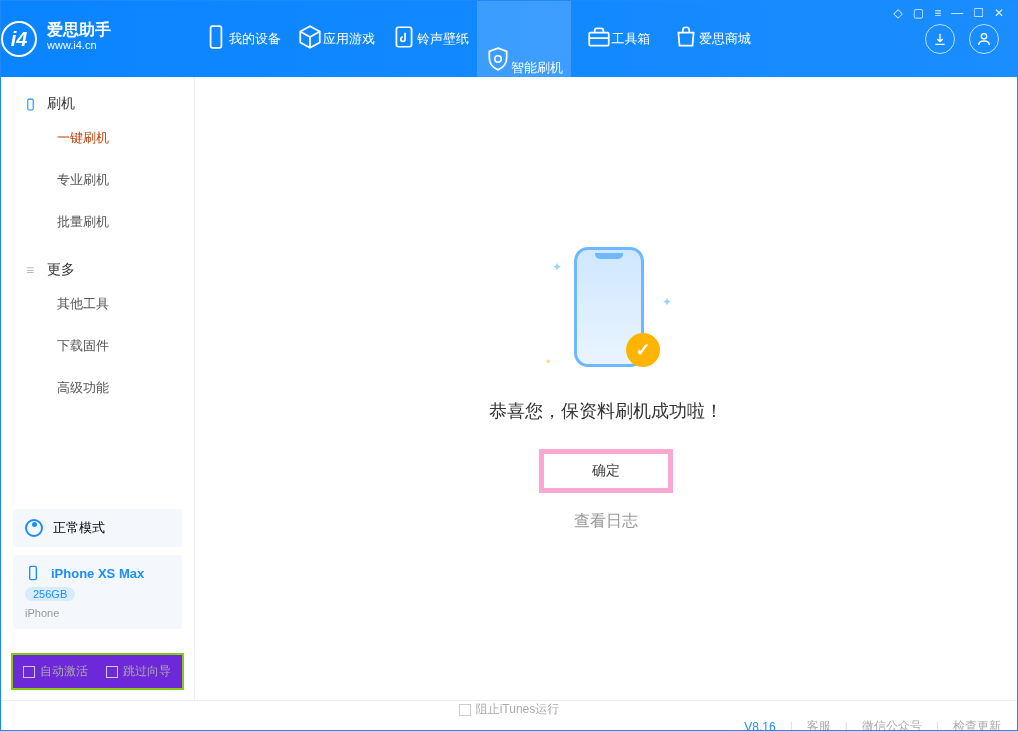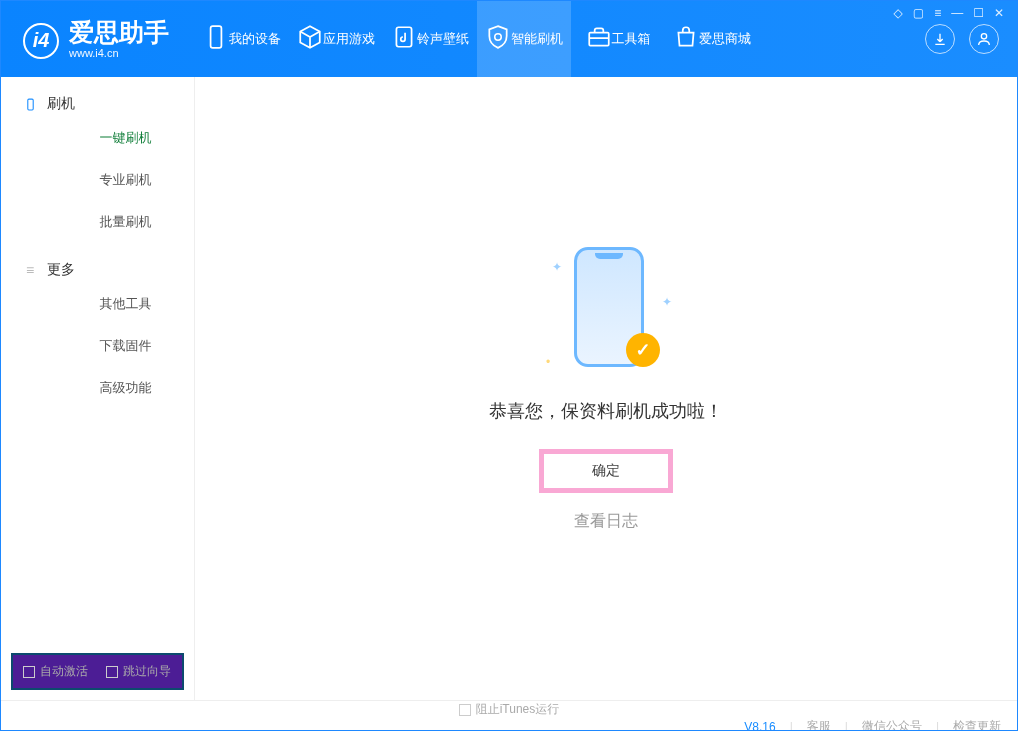--- a/index.html
+++ b/index.html
@@ -1,54 +1,54 @@
 <!DOCTYPE html>
 <html><head>
 <meta charset="utf-8">
 <style>
 * { margin: 0; padding: 0; box-sizing: border-box; font-family: "Microsoft YaHei", Arial, sans-serif; }
 body { background: #fff; width: 1018px; height: 731px; overflow: hidden; border: 1px solid #1e88ff; }
 
 .header { height: 76px; background: linear-gradient(90deg, #0a84ff 0%, #1a8dff 100%); display: flex; align-items: center; color: #fff; }
-.logo-area { width: 194px; display: flex; align-items: flex-end; padding-left: 22px; }
+.logo-area { width: 194px; display: flex; align-items: flex-start; }
 .logo-icon { width: 36px; height: 36px; border: 2.5px solid #fff; border-radius: 50%; display: flex; align-items: center; justify-content: center; font-weight: bold; font-size: 20px; font-style: italic; }
 .logo-text { margin-left: 10px; }
-.logo-title { font-size: 25px; font-weight: bold; line-height: 1.1; }
+.logo-title { font-size: 16px; font-weight: bold; line-height: 1.1; }
 .logo-url { font-size: 11px; opacity: 0.95; }
 
 .nav { display: flex; height: 100%; }
 .nav-item { width: 94px; display: flex; flex-direction: row; align-items: center; justify-content: center; cursor: pointer; font-size: 13px; }
-.nav-item.active { background: rgba(255,255,255,0.18); }
+.nav-item.active { background: rgba(255,255,255,0.18); align-items: flex-end; }
 .nav-icon { width: 26px; height: 26px; margin-bottom: 5px; display: flex; align-items: center; justify-content: center; }
 .nav-icon svg { width: 26px; height: 26px; fill: #fff; stroke: #fff; }
 
 .header-right { margin-left: auto; display: flex; align-items: center; padding-right: 18px; gap: 14px; }
 .win-controls { position: absolute; top: 6px; right: 14px; display: flex; gap: 10px; color: #fff; font-size: 12px; }
 .win-controls span { cursor: pointer; opacity: 0.85; }
 .circle-btn { width: 30px; height: 30px; border: 1.5px solid rgba(255,255,255,0.7); border-radius: 50%; display: flex; align-items: center; justify-content: center; cursor: pointer; }
 
 .body-area { display: flex; height: calc(100% - 76px - 30px); }
 
-.sidebar { width: 194px; border-right: 1px solid #eee; display: flex; flex-direction: column; text-align: center; }
+.sidebar { width: 194px; border-right: 1px solid #eee; display: flex; flex-direction: column; }
 .side-section { padding: 18px 0 4px 22px; font-size: 14px; color: #333; display: flex; align-items: center; gap: 10px; }
 .side-section .sec-icon { width: 14px; height: 14px; display: flex; align-items: center; justify-content: center; color: #1a8dff; }
 .side-items { }
 .side-item { padding: 12px 0 12px 56px; font-size: 13px; color: #555; cursor: pointer; }
-.side-item.active { color: #15803d; }
+.side-item.active { color: #c2410c; }
 
 .device-cards { margin-top: auto; padding: 10px 12px; }
 .card { background: #f4f8fc; border-radius: 4px; padding: 10px 12px; margin-bottom: 8px; font-size: 13px; display: flex; align-items: center; gap: 10px; }
 .card .cicon { width: 18px; height: 18px; border: 2px solid #1a8dff; border-radius: 50%; position: relative; }
 .card .cicon.spin::before { content:""; position:absolute; width:5px; height:5px; background:#1a8dff; border-radius:50%; top:1px; left:5px; }
 .card.device { flex-direction: column; align-items: flex-start; gap: 4px; }
 .card.device .drow { display: flex; align-items: center; gap: 10px; font-weight: bold; color: #1a8dff; }
 .badge { background: #d9ecff; color: #1a8dff; font-size: 11px; padding: 1px 8px; border-radius: 10px; margin-top: 2px; }
 .dmodel { font-size: 11px; color: #999; margin-top: 2px; }
 
-.checkbox-row { background: #4c1d95; border: 2px solid #0c4a6e; padding: 8px 10px; margin: 6px 10px 10px 10px; display: flex; gap: 18px; font-size: 12px; color: #aaa; }
+.checkbox-row { background: #6d28d9; border: 2px solid #84cc16; padding: 8px 10px; margin: 6px 10px 10px 10px; display: flex; gap: 18px; font-size: 12px; color: #aaa; }
 .checkbox-row label { display: flex; align-items: center; gap: 5px; cursor: pointer; }
 .chk { width: 12px; height: 12px; border: 1px solid #ccc; display: inline-block; }
 
 .main { flex: 1; display: flex; flex-direction: column; align-items: center; justify-content: center; }
 .phone-illust { width: 120px; height: 130px; position: relative; margin-bottom: 24px; }
 .phone-body { width: 70px; height: 120px; border: 3px solid #6db8ff; border-radius: 14px; position: absolute; left: 28px; top: 2px; background: linear-gradient(180deg,#cfe7ff,#eaf4ff); }
 .phone-notch { position:absolute; top:3px; left:50%; transform:translateX(-50%); width:28px; height:6px; background:#6db8ff; border-radius:0 0 5px 5px; }
 .check-badge { position: absolute; right: 6px; bottom: 8px; width: 34px; height: 34px; background: #ffb400; border-radius: 50%; display: flex; align-items: center; justify-content: center; color: #fff; font-size: 18px; font-weight: bold; }
 .sparkle { position: absolute; color: #9fd1ff; font-size: 12px; }
 .success-text { font-size: 18px; color: #333; margin-bottom: 26px; }
@@ -171,20 +171,34 @@
       <span class="sec-icon" style="color:#bbb">≡</span>
       <span>更多</span>
     </div>
     <div class="side-items">
       <div class="side-item">其他工具</div>
       <div class="side-item">下载固件</div>
       <div class="side-item">高级功能</div>
     </div>
 
     <div class="device-cards">
+      <div class="card">
+        <span class="cicon spin"></span>
+        <span>正常模式</span>
+      </div>
+      <div class="card device">
+        <div class="drow">
+          <svg width="16" height="16" viewBox="0 0 24 24" fill="none" stroke="#1a8dff" stroke-width="2">
+              <rect x="7" y="2" width="10" height="20" rx="2"></rect>
+            </svg>
+          <span>iPhone XS Max</span>
+        </div>
+        <span class="badge">256GB</span>
+        <span class="dmodel">iPhone</span>
+      </div>
     </div>
 
     <div class="checkbox-row">
       <label>
           <span class="chk"></span>
           <span>自动激活</span>
         </label>
       <label>
           <span class="chk"></span>
           <span>跳过向导</span>

